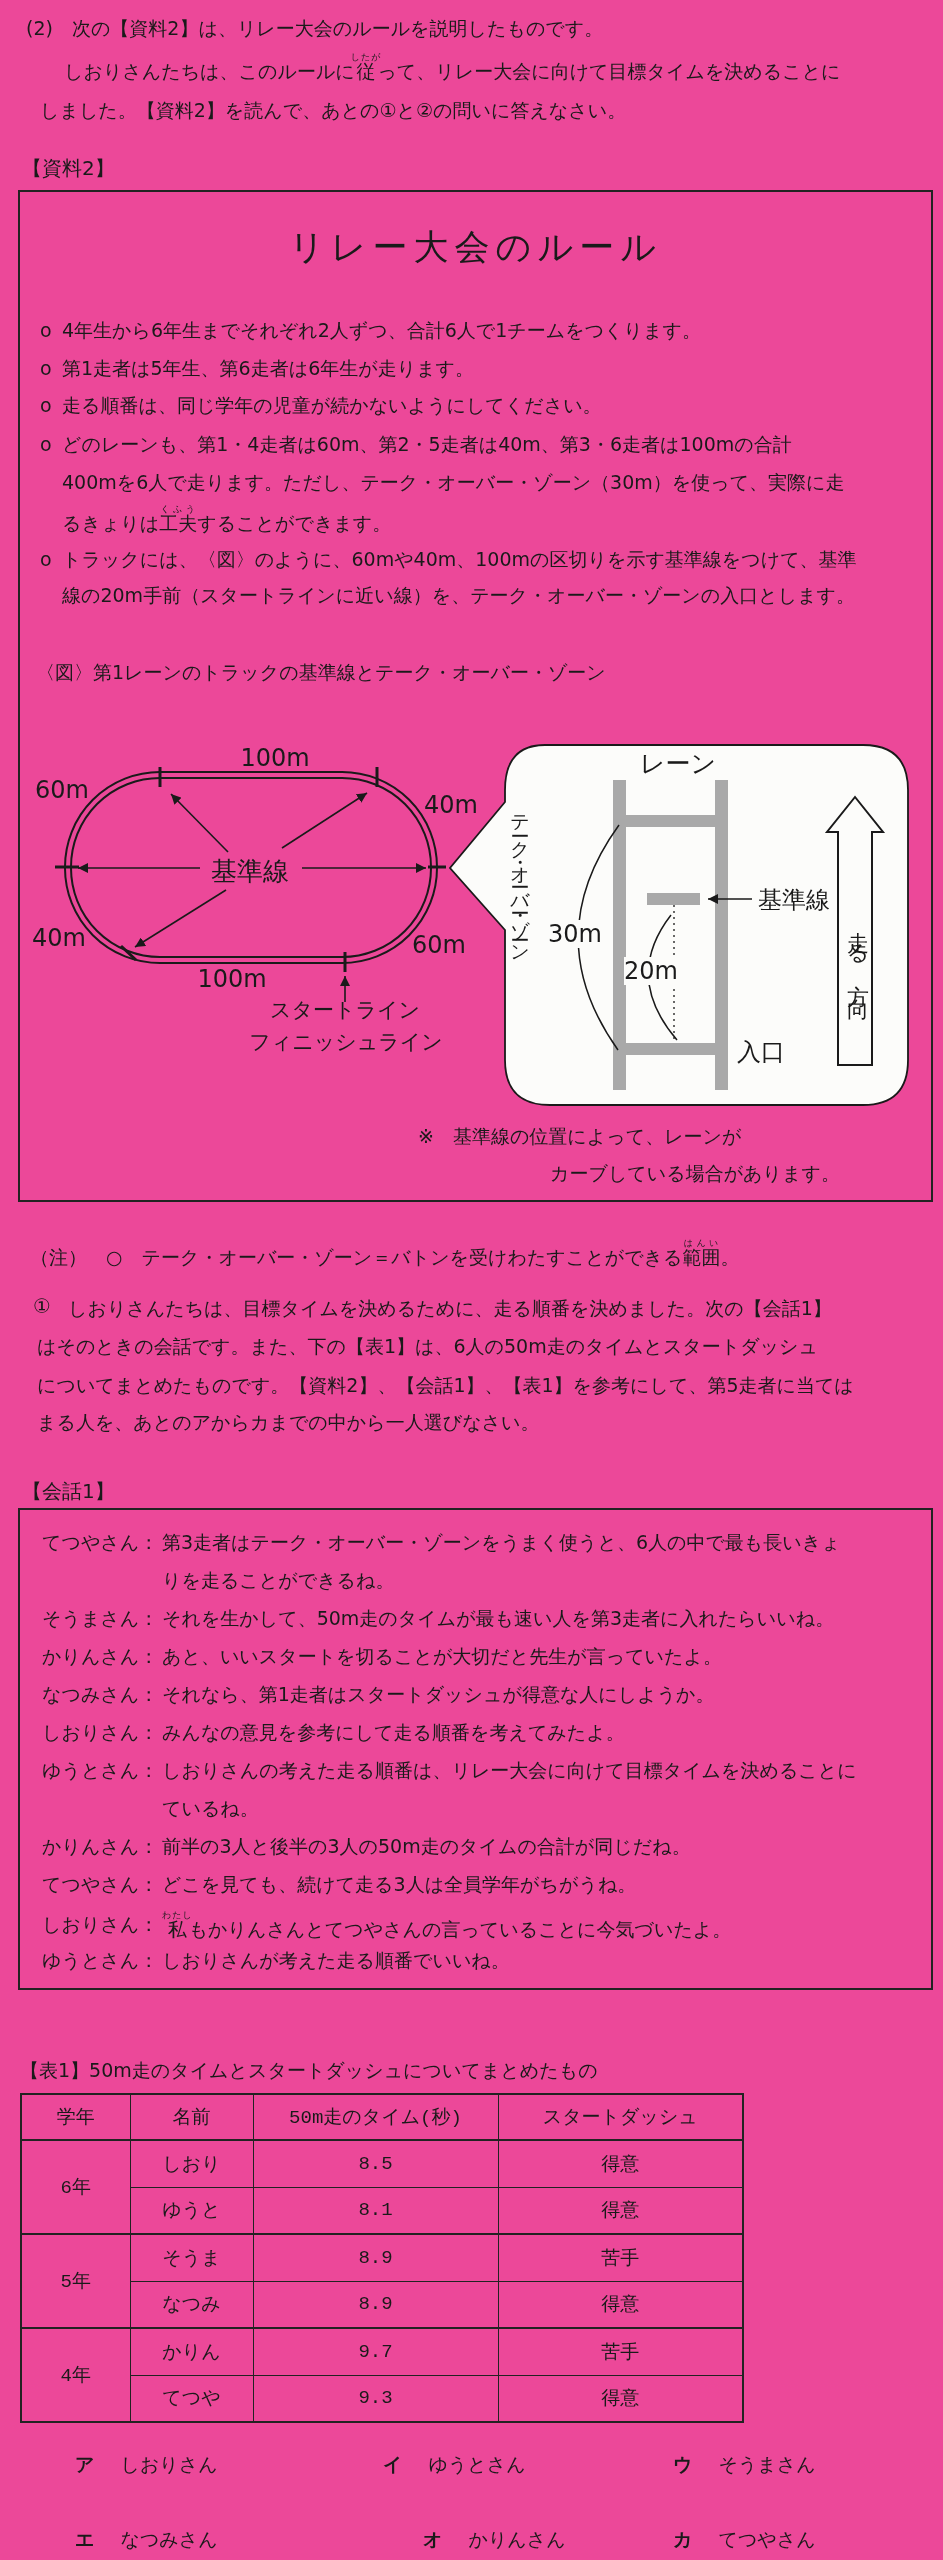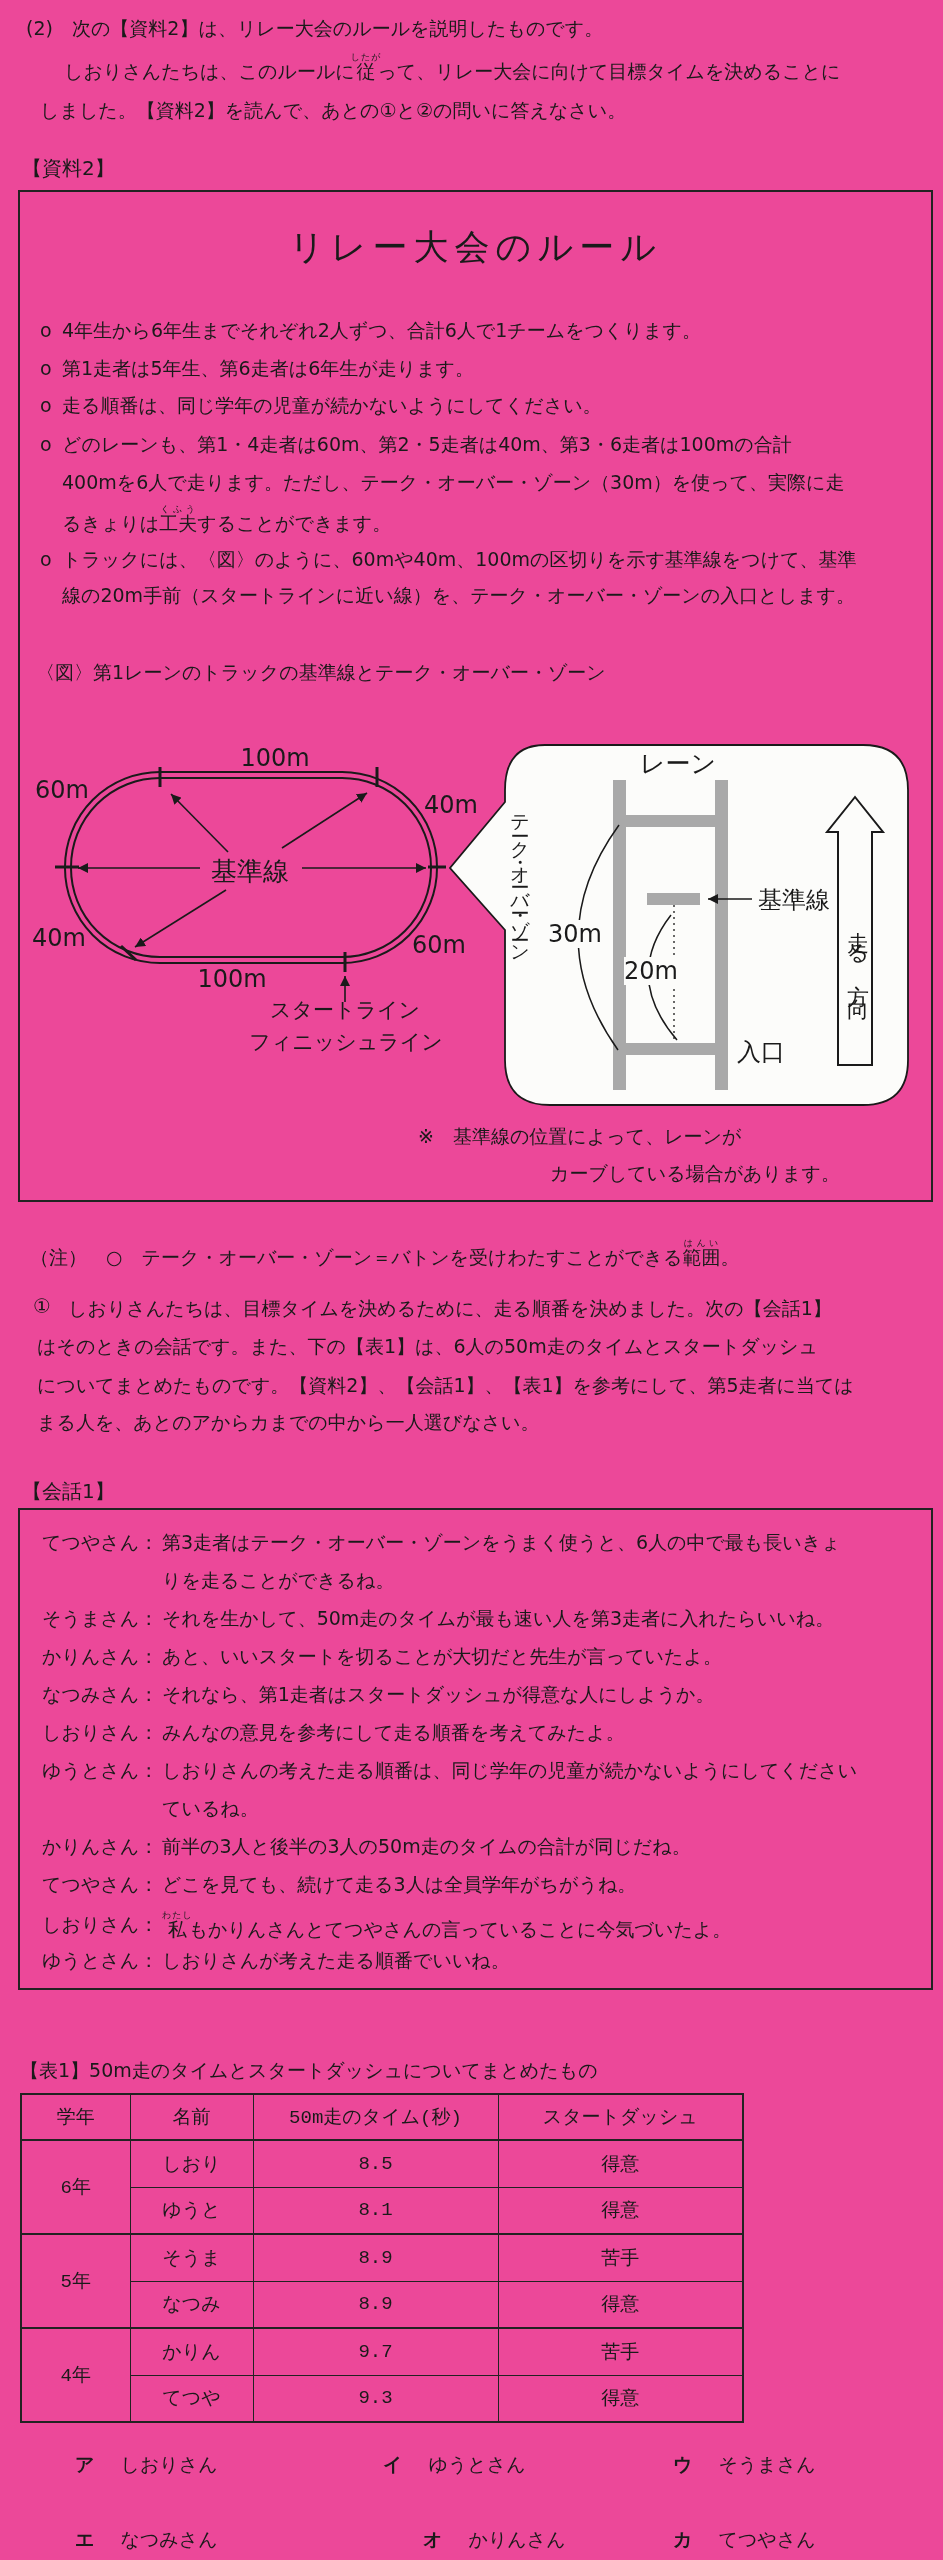--- a/index.html
+++ b/index.html
@@ -160,21 +160,21 @@
   <div class="abs spk-row" style="left:42px; top:1682px; width:860px;">
       <span class="spk">なつみさん：</span>
       <span>それなら、第1走者はスタートダッシュが得意な人にしようか。</span>
     </div>
   <div class="abs spk-row" style="left:42px; top:1720px; width:860px;">
       <span class="spk">しおりさん：</span>
       <span>みんなの意見を参考にして走る順番を考えてみたよ。</span>
     </div>
   <div class="abs spk-row" style="left:42px; top:1758px; width:860px;">
       <span class="spk">ゆうとさん：</span>
-      <span>しおりさんの考えた走る順番は、同じ学年の児童が続かないようにしてください</span>
+      <span>しおりさんの考えた走る順番は、リレー大会に向けて目標タイムを決めることに</span>
     </div>
   <div class="abs" style="left:162px; top:1796px;">ているね。</div>
   <div class="abs spk-row" style="left:42px; top:1834px; width:860px;">
       <span class="spk">かりんさん：</span>
       <span>前半の3人と後半の3人の50m走のタイムの合計が同じだね。</span>
     </div>
   <div class="abs spk-row" style="left:42px; top:1872px; width:860px;">
       <span class="spk">てつやさん：</span>
       <span>どこを見ても、続けて走る3人は全員学年がちがうね。</span>
     </div>

